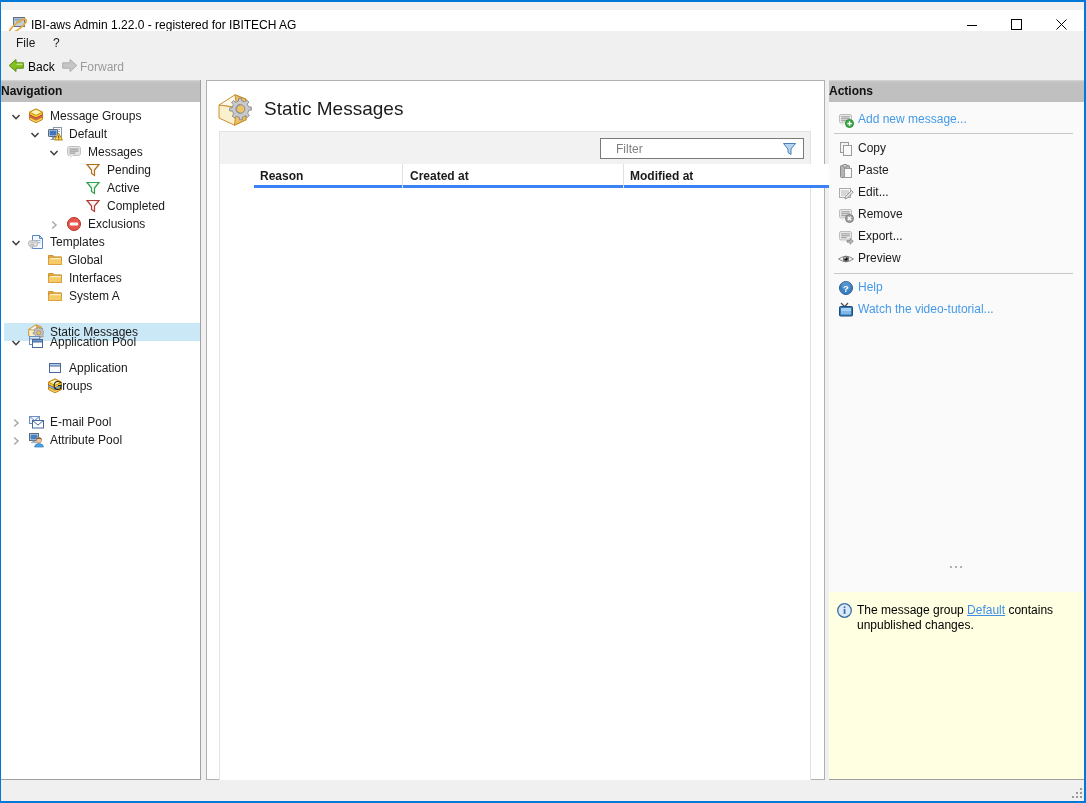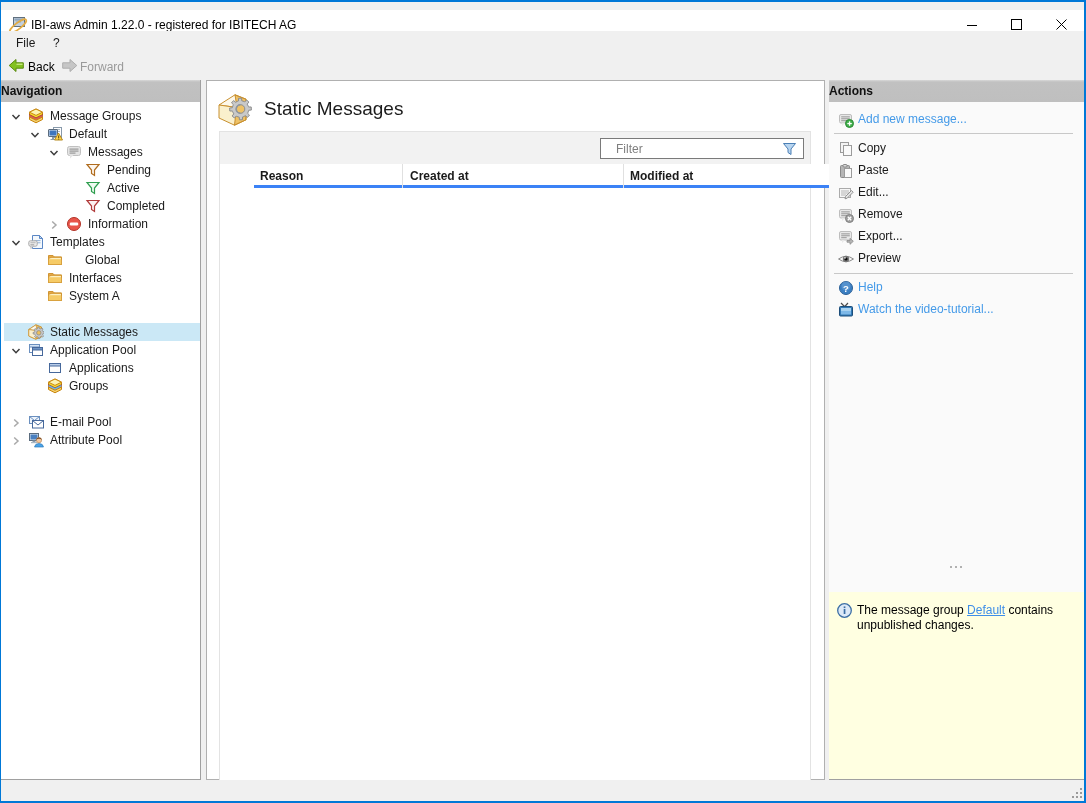--- a/index.html
+++ b/index.html
@@ -146,21 +146,21 @@
         <span class="tlabel" style="left:106px">Completed</span>
       </div>
 <div class="trow" style="top:113px">
         <span class="chev" style="left:48px"><svg width="10" height="10" viewBox="0 0 10 10" style="">
             <path d="M3.2 1.5 L7 5 L3.2 8.5" fill="none" stroke="#a9a9a9" stroke-width="1.5"></path>
           </svg></span>
         <span class="tico" style="left:65px"><svg width="16" height="16" viewBox="0 0 16 16" style="">
             <circle cx="8" cy="8" r="6.5" fill="#e8554a" stroke="#b23327" stroke-width="1"></circle>
             <rect x="3.8" y="6.6" width="8.4" height="2.8" rx="1.2" fill="#fff"></rect>
           </svg></span>
-        <span class="tlabel" style="left:87px">Information</span>
+        <span class="tlabel" style="left:87px">Exclusions</span>
       </div>
 <div class="trow" style="top:131px">
         <span class="chev" style="left:10px"><svg width="10" height="10" viewBox="0 0 10 10" style="">
             <path d="M1.5 3 L5 6.7 L8.5 3" fill="none" stroke="#3c3c3c" stroke-width="1.5"></path>
           </svg></span>
         <span class="tico" style="left:27px"><svg width="16" height="16" viewBox="0 0 16 16" style="">
             <path d="M4.5 1.5 L11.5 1.5 L14.5 4.5 L14.5 14.5 L4.5 14.5 Z" fill="#f4f8fc" stroke="#5b87c5"></path>
             <path d="M11.5 1.5 L11.5 4.5 L14.5 4.5 Z" fill="#c6d9f0" stroke="#5b87c5"></path>
             <rect x="6.5" y="6" width="6" height="1.1" fill="#9db8d8"></rect>
             <rect x="6.5" y="8.2" width="6" height="1.1" fill="#9db8d8"></rect>
@@ -171,21 +171,21 @@
           </svg></span>
         <span class="tlabel" style="left:49px">Templates</span>
       </div>
 <div class="trow" style="top:149px">
         <span class="tico" style="left:46px"><svg width="16" height="16" viewBox="0 0 16 16" style="">
             <path d="M1.5 3.5 L6 3.5 L7.5 5 L14.5 5 L14.5 12.5 L1.5 12.5 Z" fill="#e8aa48" stroke="#cf9433"></path>
             <path d="M1.5 6.5 L4.8 5.2 L14.5 5.2 L14.5 12.5 L1.5 12.5 Z" fill="#f7cf70" stroke="#cf9433"></path>
             <path d="M2.5 6.4 L5 5.9 L13.8 5.9 L13.8 7.2 L2.5 7.2 Z" fill="#fdf0c2"></path>
             <path d="M1.5 7.5 L14.5 7.5 L14.5 12.5 L1.5 12.5 Z" fill="#f5c95e" opacity="0.55"></path>
           </svg></span>
-        <span class="tlabel" style="left:84px">Global</span>
+        <span class="tlabel" style="left:67px">Global</span>
       </div>
 <div class="trow" style="top:167px">
         <span class="tico" style="left:46px"><svg width="16" height="16" viewBox="0 0 16 16" style="">
             <path d="M1.5 3.5 L6 3.5 L7.5 5 L14.5 5 L14.5 12.5 L1.5 12.5 Z" fill="#e8aa48" stroke="#cf9433"></path>
             <path d="M1.5 6.5 L4.8 5.2 L14.5 5.2 L14.5 12.5 L1.5 12.5 Z" fill="#f7cf70" stroke="#cf9433"></path>
             <path d="M2.5 6.4 L5 5.9 L13.8 5.9 L13.8 7.2 L2.5 7.2 Z" fill="#fdf0c2"></path>
             <path d="M1.5 7.5 L14.5 7.5 L14.5 12.5 L1.5 12.5 Z" fill="#f5c95e" opacity="0.55"></path>
           </svg></span>
         <span class="tlabel" style="left:68px">Interfaces</span>
       </div>
@@ -202,47 +202,47 @@
         <div style="position:absolute;left:3px;top:0;right:0;height:18px;background:#cbe8f6"></div>
         <span class="tico" style="left:27px"><svg width="16" height="16" viewBox="0 0 16 16" style="">
             <path d="M8 0.8 L13.5 3 L13.5 13 L7.8 15.2 L0.8 12 L0.8 5.5 Z" fill="#eec05a" stroke="#c89030" stroke-width="0.9"></path>
             <path d="M8 0.8 L0.8 5.5 L9 6.8 Z" fill="#fdf8ea" stroke="#c89030" stroke-width="0.7"></path>
             <path d="M0.8 5.5 L9 6.8 L0.8 12 Z" fill="#f3d488"></path>
             <path d="M0.8 5.5 L8.8 6.8 L7.8 15.2 L0.8 12 Z" fill="#fbf0cd" stroke="#c89030" stroke-width="0.7"></path>
             <path d="M14.84 7.33 L14.94 7.65 L16.37 7.58 L16.49 9.18 L15.07 9.32 L14.71 10.58 L14.70 10.61 L14.54 10.91 L15.60 11.87 L14.55 13.09 L13.45 12.19 L12.31 12.83 L12.27 12.84 L11.95 12.94 L12.02 14.37 L10.42 14.49 L10.28 13.07 L9.02 12.71 L8.99 12.70 L8.69 12.54 L7.73 13.60 L6.51 12.55 L7.41 11.45 L6.77 10.31 L6.76 10.27 L6.66 9.95 L5.23 10.02 L5.11 8.42 L6.53 8.28 L6.89 7.02 L6.90 6.99 L7.06 6.69 L6.00 5.73 L7.05 4.51 L8.15 5.41 L9.29 4.77 L9.33 4.76 L9.65 4.66 L9.58 3.23 L11.18 3.11 L11.32 4.53 L12.58 4.89 L12.61 4.90 L12.91 5.06 L13.87 4.00 L15.09 5.05 L14.19 6.15 L14.83 7.29 Z M13.00 8.80 A2.2 2.2 0 1 0 8.60 8.80 A2.2 2.2 0 1 0 13.00 8.80 Z" fill="#c9c9c9" stroke="#8d8d8d" stroke-width="0.8" fill-rule="evenodd"></path>
           </svg></span>
         <span class="tlabel" style="left:49px">Static Messages</span>
       </div>
-<div class="trow" style="top:239px">
+<div class="trow" style="top:231px">
         <span class="chev" style="left:10px"><svg width="10" height="10" viewBox="0 0 10 10" style="">
             <path d="M1.5 3 L5 6.7 L8.5 3" fill="none" stroke="#3c3c3c" stroke-width="1.5"></path>
           </svg></span>
         <span class="tico" style="left:27px"><svg width="16" height="16" viewBox="0 0 16 16" style="">
             <rect x="1.5" y="2.5" width="10" height="8" fill="#fff" stroke="#6a8fbf"></rect>
             <rect x="1.5" y="2.5" width="10" height="2.5" fill="#d7e5f5" stroke="#6a8fbf"></rect>
             <rect x="4.5" y="5.5" width="10" height="8" fill="#fff" stroke="#46689b"></rect>
             <rect x="4.5" y="5.5" width="10" height="2.5" fill="#6f94c4" stroke="#46689b"></rect>
           </svg></span>
         <span class="tlabel" style="left:49px">Application Pool</span>
       </div>
 <div class="trow" style="top:257px">
         <span class="tico" style="left:46px"><svg width="16" height="16" viewBox="0 0 16 16" style="">
             <rect x="2.5" y="3.5" width="11" height="9" fill="#fdfdfd" stroke="#46689b"></rect>
             <rect x="2.5" y="3.5" width="11" height="2.5" fill="#b8cce8" stroke="#46689b"></rect>
           </svg></span>
-        <span class="tlabel" style="left:68px">Applications</span>
+        <span class="tlabel" style="left:68px">Application</span>
       </div>
 <div class="trow" style="top:275px">
         <span class="tico" style="left:46px"><svg width="16" height="16" viewBox="0 0 16 16" style="">
             <path d="M8 1 L14.5 4.2 L14.5 7 L8 10.2 L1.5 7 L1.5 4.2 Z" fill="#f8e02e" stroke="#c8860d" stroke-width="1"></path>
             <path d="M1.5 6.5 L8 9.7 L14.5 6.5 L14.5 9.5 L8 12.7 L1.5 9.5 Z" fill="#6fb3e0" stroke="#9a3b2e" stroke-width="0.6"></path>
             <path d="M1.5 9 L8 12.2 L14.5 9 L14.5 11.5 L8 14.8 L1.5 11.5 Z" fill="#f5d06c" stroke="#c8860d" stroke-width="1"></path>
             <path d="M8 1 L14.5 4.2 L8 7.4 L1.5 4.2 Z" fill="#fdf3b0" stroke="#c8860d" stroke-width="1"></path>
           </svg></span>
-        <span class="tlabel" style="left:68px">Groups</span>
+        <span class="tlabel" style="left:52px">Groups</span>
       </div>
 <div class="trow" style="top:311px">
         <span class="chev" style="left:10px"><svg width="10" height="10" viewBox="0 0 10 10" style="">
             <path d="M3.2 1.5 L7 5 L3.2 8.5" fill="none" stroke="#a9a9a9" stroke-width="1.5"></path>
           </svg></span>
         <span class="tico" style="left:27px"><svg width="16" height="16" viewBox="0 0 16 16" style="">
             <rect x="1.5" y="2.5" width="10" height="7" fill="#eef4fb" stroke="#6a8fbf"></rect>
             <path d="M1.5 2.5 L6.5 6.5 L11.5 2.5" fill="none" stroke="#6a8fbf"></path>
             <rect x="4.5" y="6.5" width="11" height="7.5" fill="#fff" stroke="#46689b"></rect>
             <path d="M4.5 6.5 L10 11 L15.5 6.5" fill="none" stroke="#46689b"></path>

